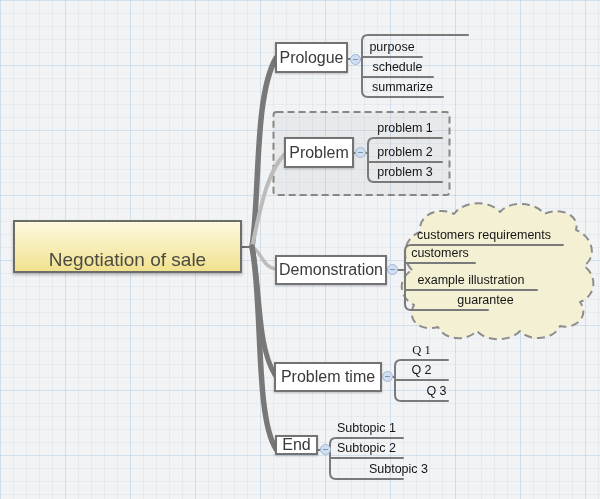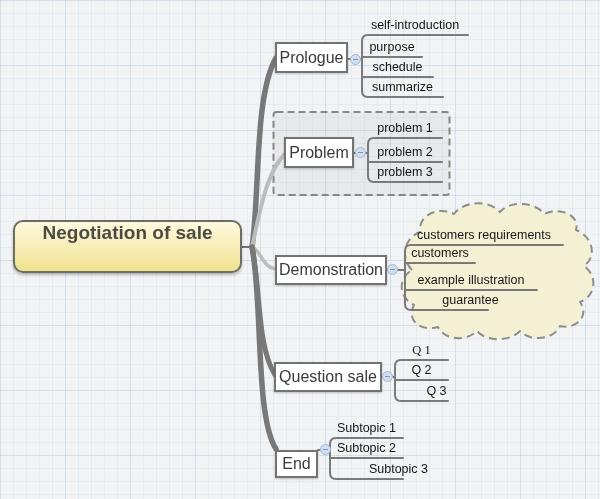--- a/index.html
+++ b/index.html
@@ -24,24 +24,24 @@
     box-shadow:0 1px 2px rgba(0,0,0,.22);
     display:flex;align-items:center;justify-content:center;
     font-size:16px;color:#3a3a3a;
     box-sizing:border-box;
     cursor:default;
   }
   .root-topic{
     position:absolute;z-index:2;
     background:linear-gradient(to bottom,#fdf9dd 0%,#f7ecb4 55%,#f1e18d 100%);
     border:2px solid #6d6d68;
-    border-radius:10px;
+    border-radius:0;
     box-shadow:0 2px 3px rgba(0,0,0,.25);
-    display:flex;align-items:flex-start;justify-content:center;
-    font-size:19px;font-weight:bold;color:#4b4b44;
+    display:flex;align-items:flex-end;justify-content:center;
+    font-size:19px;font-weight:normal;color:#4b4b44;
     box-sizing:border-box;
   }
   .child-label{
     position:absolute;z-index:2;
     height:15px;line-height:15px;
     font-size:12.5px;color:#151515;
     text-align:center;white-space:nowrap;
   }
   .collapse-btn{
     position:absolute;z-index:3;
@@ -124,55 +124,54 @@
   <div class="topic" style="left:275px;top:42px;width:73px;height:31px;">
     <span>Prologue</span>
   </div>
   <div class="topic" style="left:284px;top:137px;width:70px;height:31px;">
     <span>Problem</span>
   </div>
   <div class="topic" style="left:275px;top:255px;width:112px;height:30px;">
     <span>Demonstration</span>
   </div>
   <div class="topic" style="left:274px;top:362px;width:108px;height:30px;">
-    <span>Question sale</span>
+    <span>Problem time</span>
   </div>
-  <div class="topic" style="left:275px;top:450px;width:43px;height:28px;">
+  <div class="topic" style="left:275px;top:435px;width:43px;height:20px;">
     <span>End</span>
   </div>
 
   <div class="collapse-btn" style="left:350px;top:54px;">
     <div class="minus"></div>
   </div>
   <div class="collapse-btn" style="left:355px;top:147px;">
     <div class="minus"></div>
   </div>
   <div class="collapse-btn" style="left:387px;top:264px;">
     <div class="minus"></div>
   </div>
   <div class="collapse-btn" style="left:382px;top:371px;">
     <div class="minus"></div>
   </div>
   <div class="collapse-btn" style="left:320px;top:444px;">
     <div class="minus"></div>
   </div>
 
-  <span class="child-label" style="left:362px;top:18px;width:106px;">self-introduction</span>
   <span class="child-label" style="left:362px;top:40px;width:60px;">purpose</span>
   <span class="child-label" style="left:362px;top:60px;width:71px;">schedule</span>
   <span class="child-label" style="left:362px;top:80px;width:81px;">summarize</span>
 
   <span class="child-label" style="left:368px;top:121px;width:74px;">problem 1</span>
   <span class="child-label" style="left:368px;top:145px;width:74px;">problem 2</span>
   <span class="child-label" style="left:368px;top:165px;width:74px;">problem 3</span>
 
   <span class="child-label" style="left:405px;top:228px;width:158px;">customers requirements</span>
   <span class="child-label" style="left:405px;top:246px;width:70px;">customers</span>
   <span class="child-label" style="left:405px;top:273px;width:132px;">example illustration</span>
-  <span class="child-label" style="left:429px;top:293px;width:83px;">guarantee</span>
+  <span class="child-label" style="left:405px;top:293px;width:83px;padding-left:39px;">guarantee</span>
 
   <span class="child-label" style="left:395px;top:343px;width:53px;font-family:Liberation Serif, serif;">Q 1</span>
   <span class="child-label" style="left:395px;top:363px;width:53px;">Q 2</span>
   <span class="child-label" style="left:410px;top:384px;width:53px;">Q 3</span>
 
   <span class="child-label" style="left:330px;top:421px;width:73px;">Subtopic 1</span>
   <span class="child-label" style="left:330px;top:441px;width:73px;">Subtopic 2</span>
   <span class="child-label" style="left:330px;top:462px;width:73px;margin-left:32px;">Subtopic 3</span>
 
 </div>

